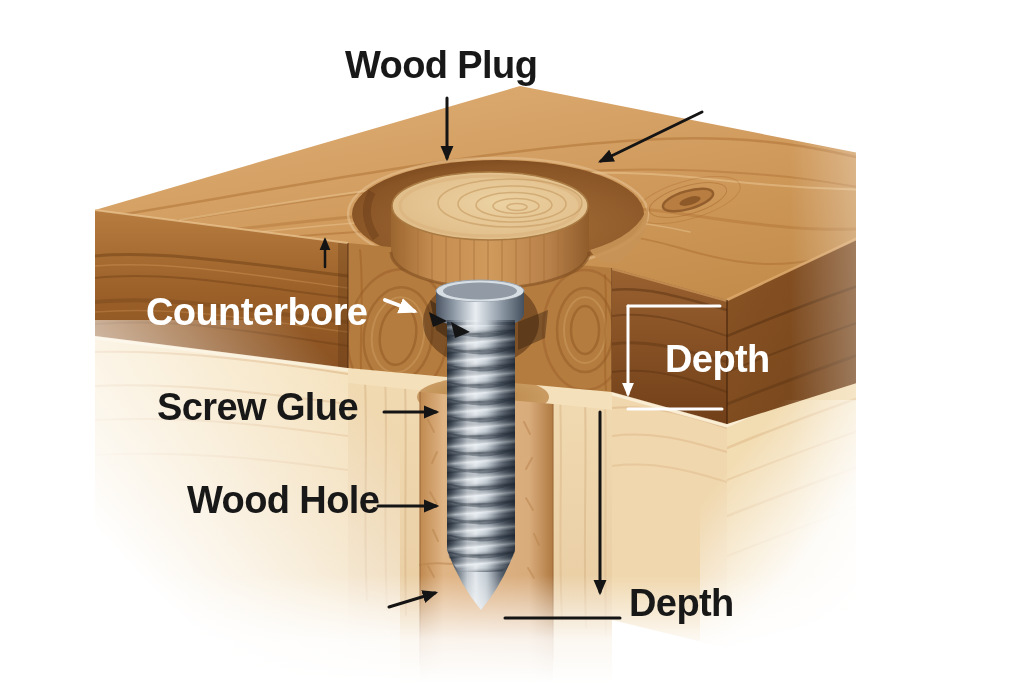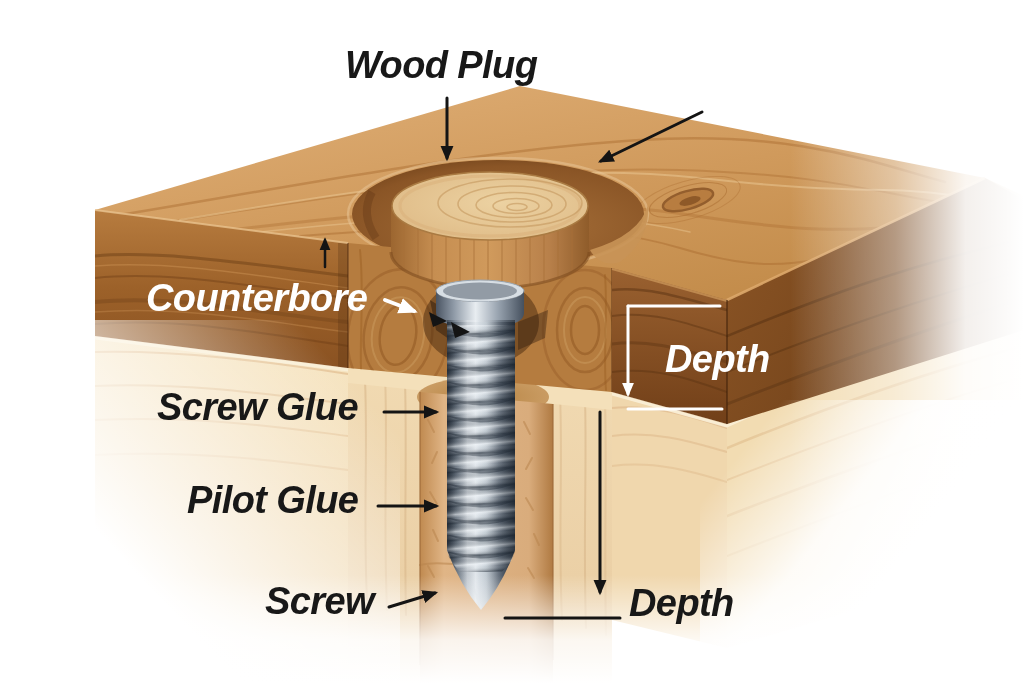--- a/index.html
+++ b/index.html
@@ -1,17 +1,17 @@
 <!DOCTYPE html>
 <html><head>
 <meta charset="utf-8">
 <style>
   html,body{margin:0;padding:0;background:#fff;}
-  .stage{position:relative;width:1024px;height:683px;background:#fff;overflow:hidden;
-         font-family:"Liberation Sans",sans-serif;font-style:italic;}
+  .stage{position:relative;width:856px;height:683px;background:#fff;overflow:hidden;
+         font-family:"Liberation Sans",sans-serif;}
   .stage svg{position:absolute;left:0;top:0;}
   .lbl{position:absolute;font-weight:700;font-size:38px;line-height:1.05;
        letter-spacing:-0.6px;color:#181818;white-space:nowrap;user-select:none;}
   .lbl.light{color:#ffffff;}
 </style>
 </head>
 <body>
 
 <div class="stage">
 <svg width="1024" height="683" viewBox="0 0 1024 683">
@@ -369,19 +369,18 @@
       <path d="M628,409 L722,409"></path>
     </g>
     <g>
       <path d="M600,412 L600,592" marker-end="url(#mB)"></path>
       <path d="M505,618 L620,618"></path>
     </g>
   </g>
 </svg>
 
   <div class="lbl" style="left:345px;top:46px;">Wood Plug</div>
-  <div class="lbl light" style="left:146px;top:279px;">Counterbore</div>
+  <div class="lbl light" style="left:146px;top:293px;">Counterbore</div>
   <div class="lbl" style="left:157px;top:388px;">Screw Glue</div>
-  <div class="lbl" style="left:187px;top:481px;">Pilot Glue</div>
-  <div class="lbl" style="left:265px;top:582px;">Screw</div>
+  <div class="lbl" style="left:187px;top:481px;">Wood Hole</div>
   <div class="lbl light" style="left:665px;top:340px;">Depth</div>
   <div class="lbl" style="left:629px;top:584px;">Depth</div>
 </div>
 
 </body></html>

